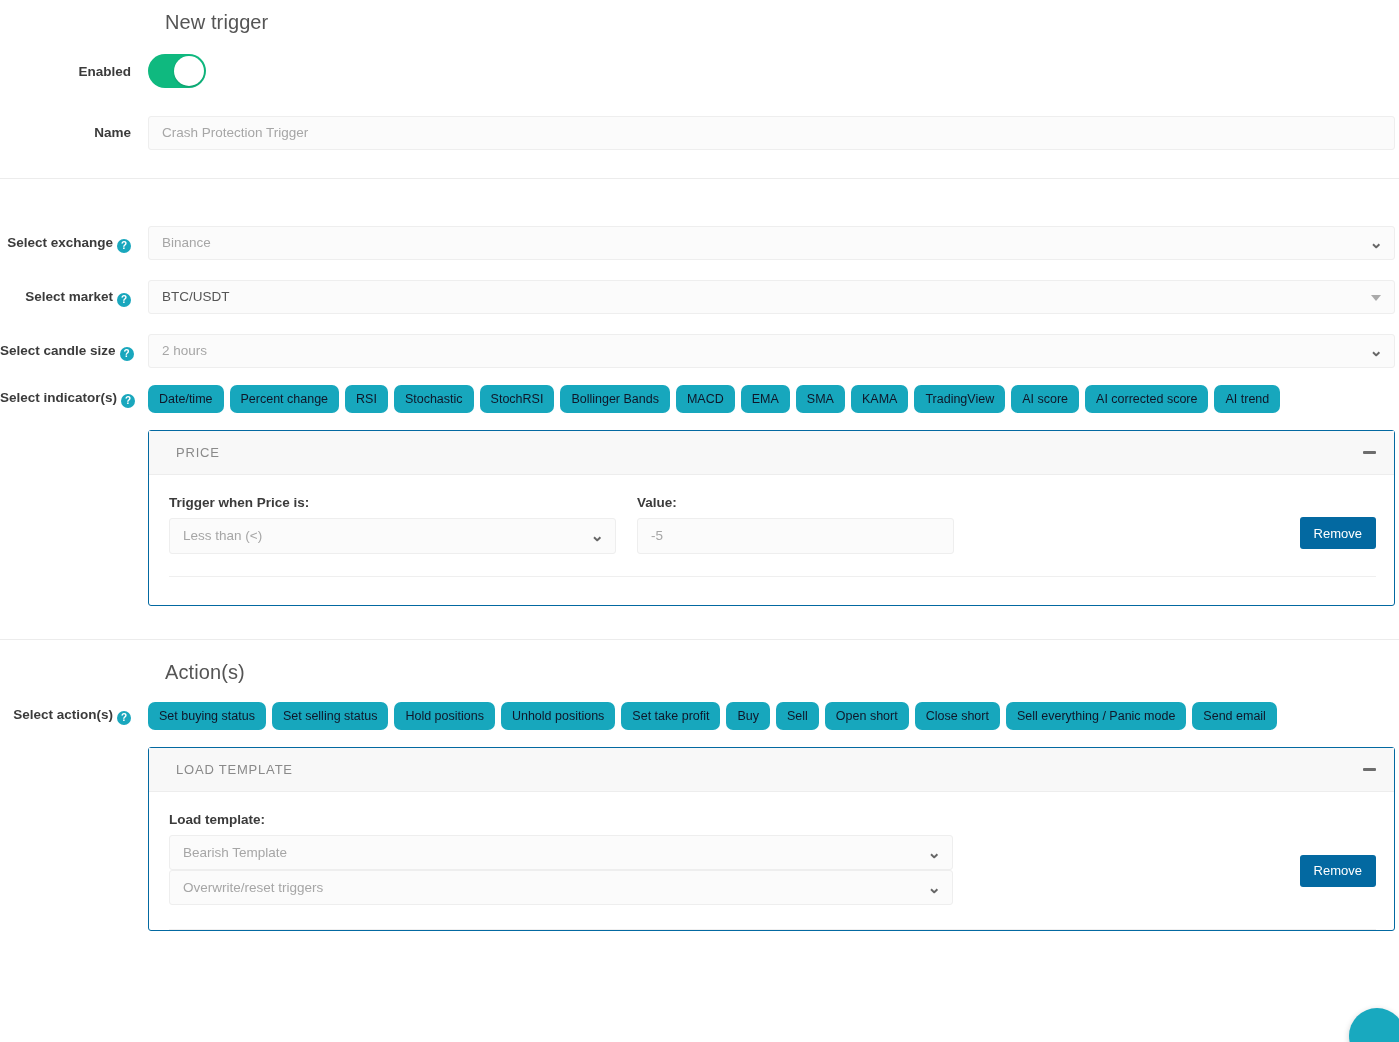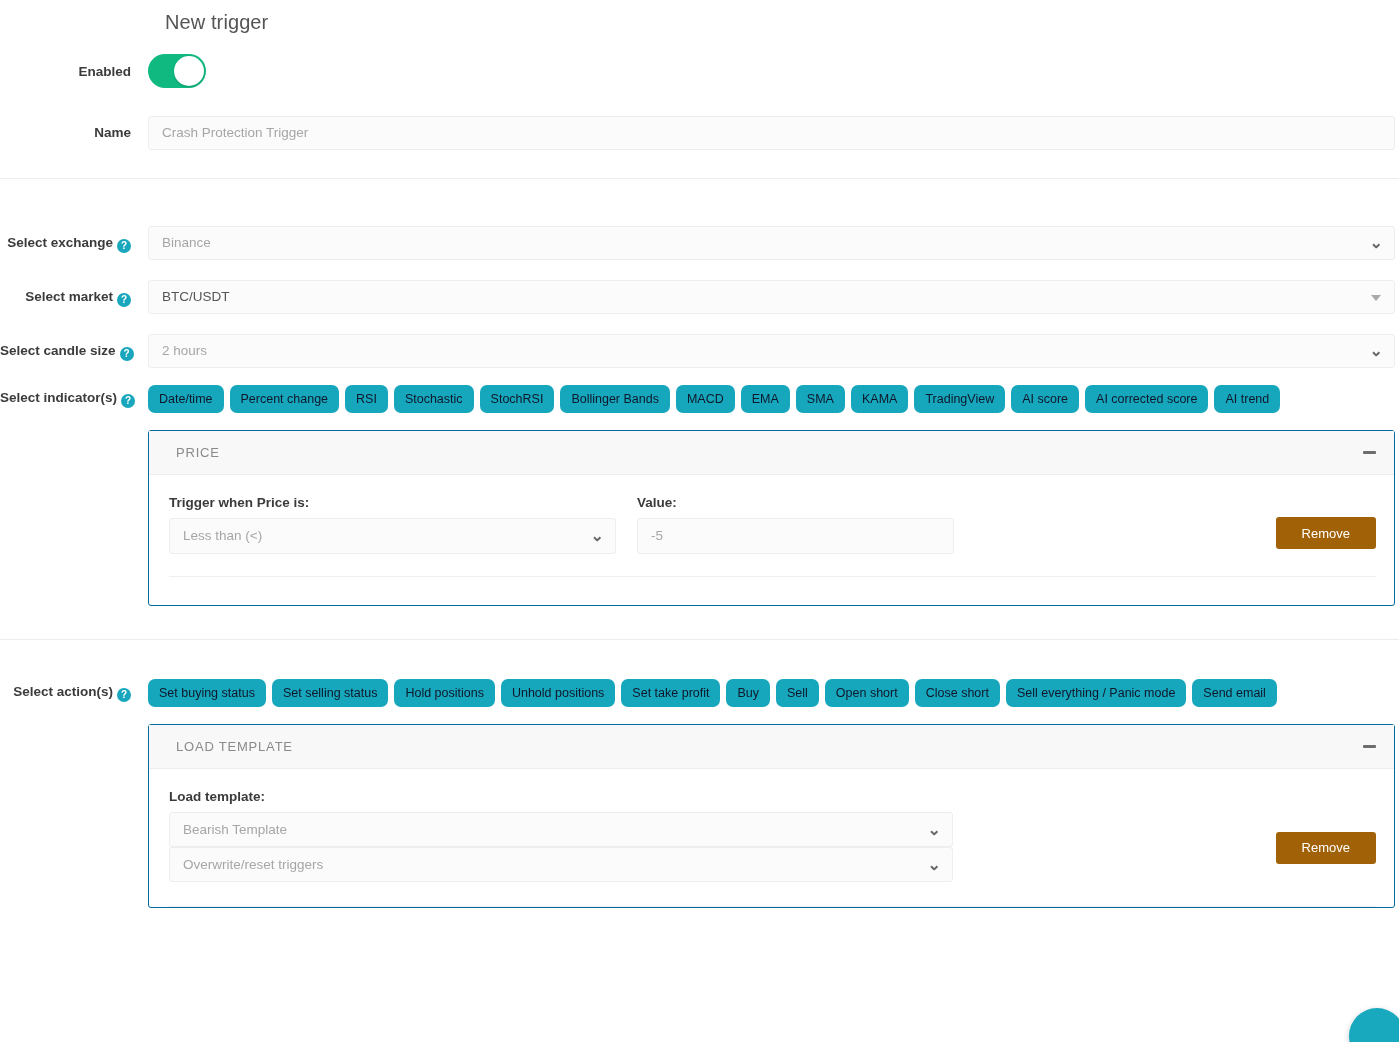--- a/index.html
+++ b/index.html
@@ -178,27 +178,27 @@
 
   .fld-label {
     font-size: 13.5px;
     font-weight: bold;
     color: #3b3b3b;
     margin-bottom: 8px;
     display: block;
   }
 
   .btn-remove {
-    background: #a16207;
+    background: #0369a1;
     color: #ffffff;
     border: none;
     border-radius: 3px;
     font-size: 13px;
     height: 32px;
-    padding: 0 26px;
+    padding: 0 14px;
     cursor: pointer;
     font-family: "Liberation Sans", sans-serif;
   }
 
   .fab {
     position: absolute;
     width: 56px; height: 56px;
     border-radius: 50%;
     background: #18a9bf;
     right: -6px;
@@ -320,20 +320,21 @@
             <div style="height:28px;"></div>
           </div>
         </div>
       </div>
     </div>
   </div>
 
   <div class="sec-divider" style="margin-top:33px;"></div>
 
   <div class="section" style="padding-top:21px;">
+    <h2 class="sec-title">Action(s)</h2>
 
     <div class="row" style="margin-top:18px;">
       <div class="row-label" style="padding-top:6px;">
         <span>Select action(s)</span><span class="help-icon">?</span>
       </div>
       <div class="row-ctrl">
         <div class="tagbar" id="action-bar">
             <button class="tag">Set buying status</button>
             <button class="tag">Set selling status</button>
             <button class="tag">Hold positions</button>

